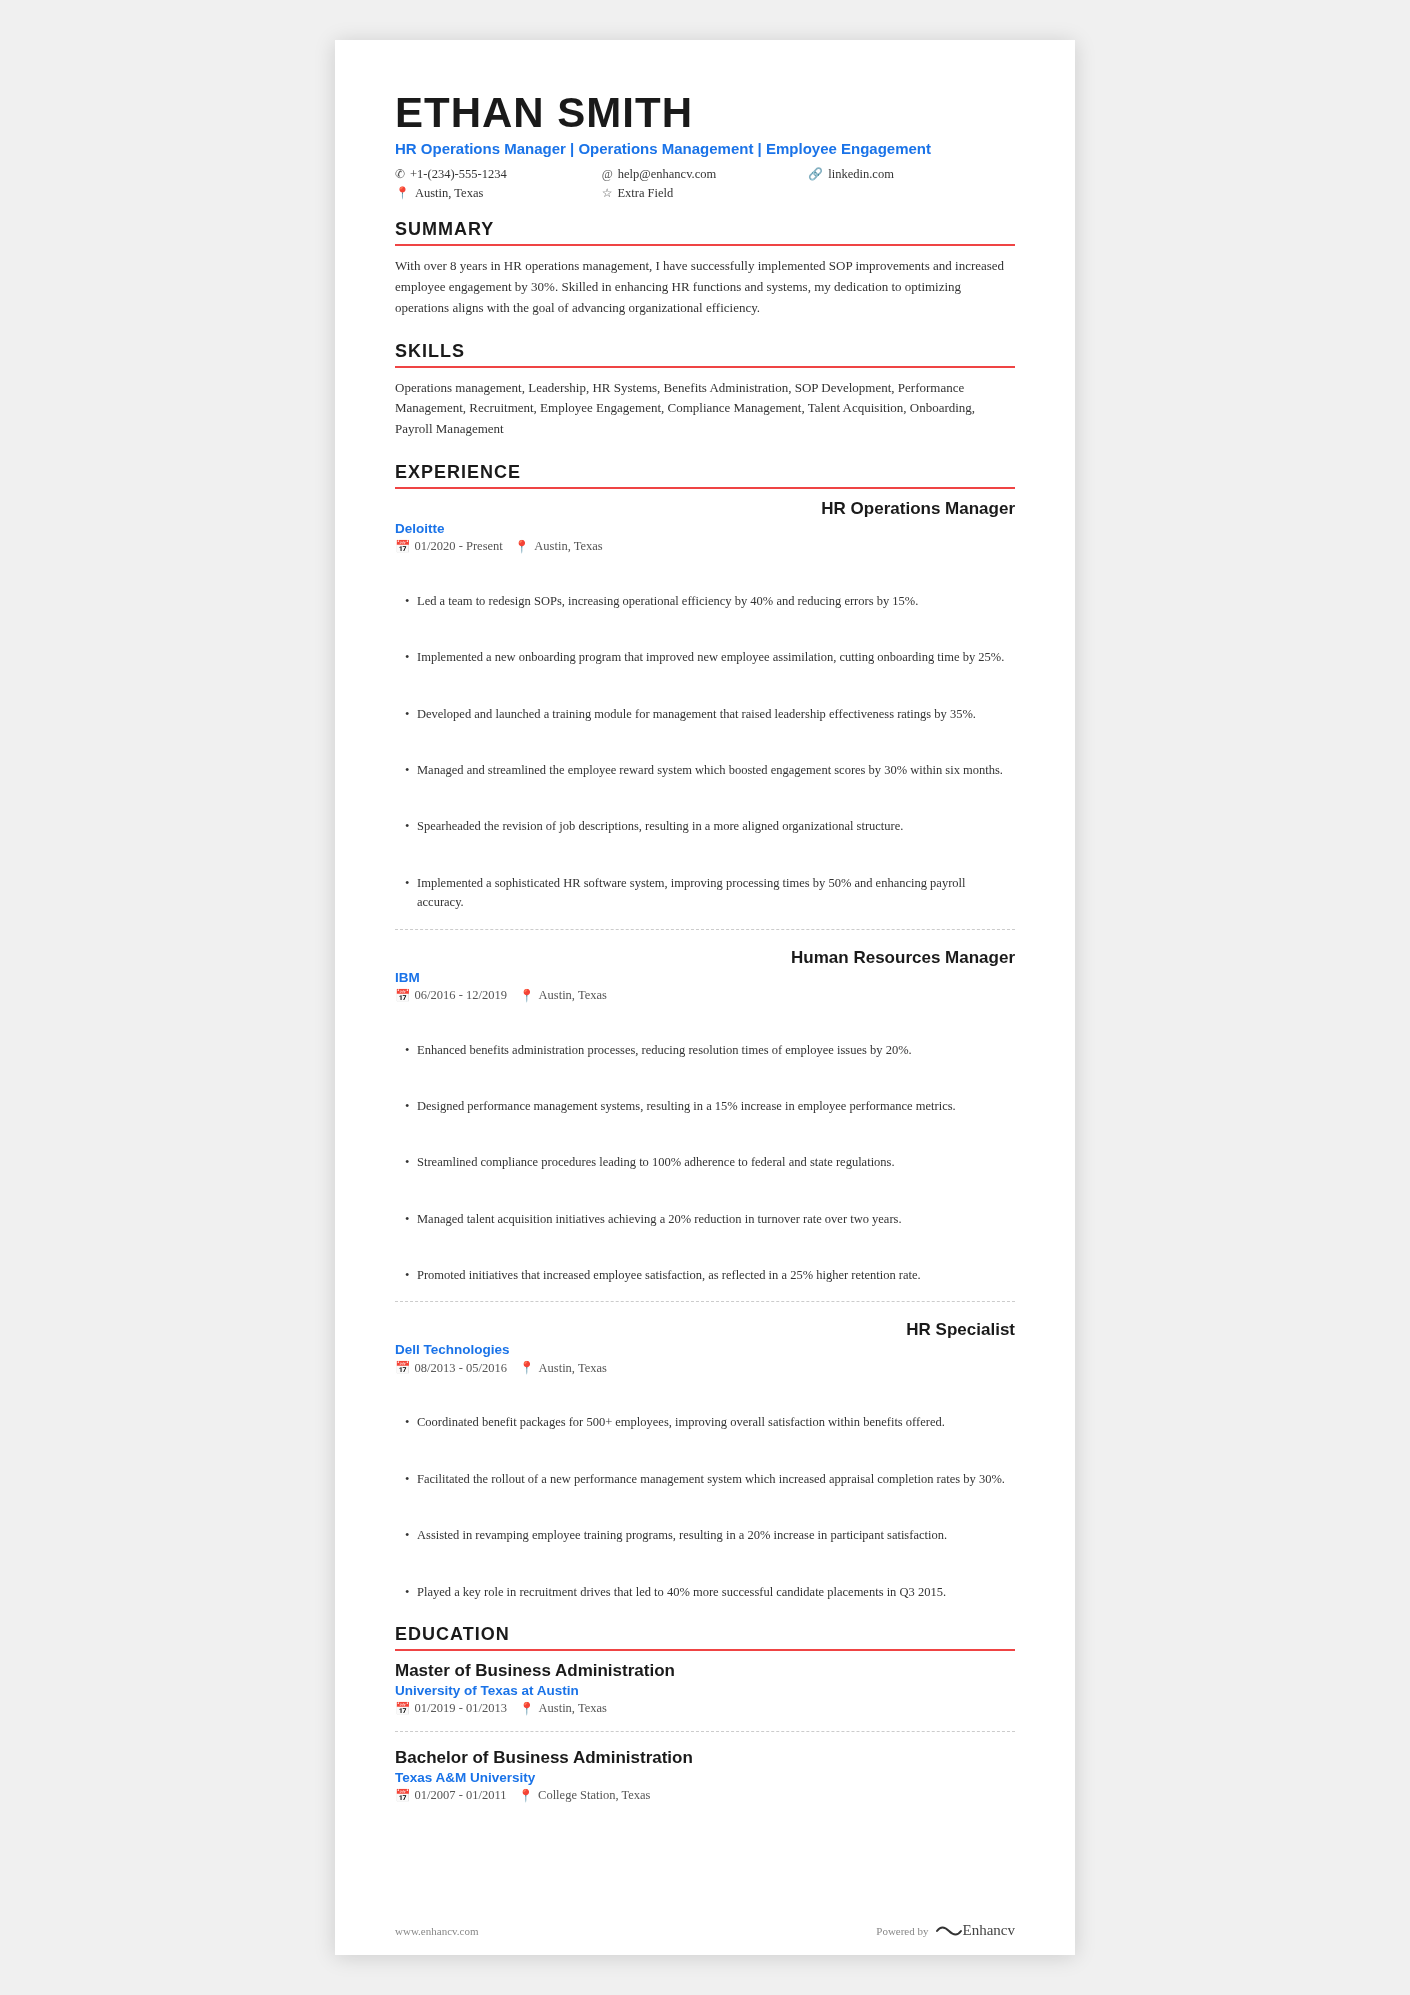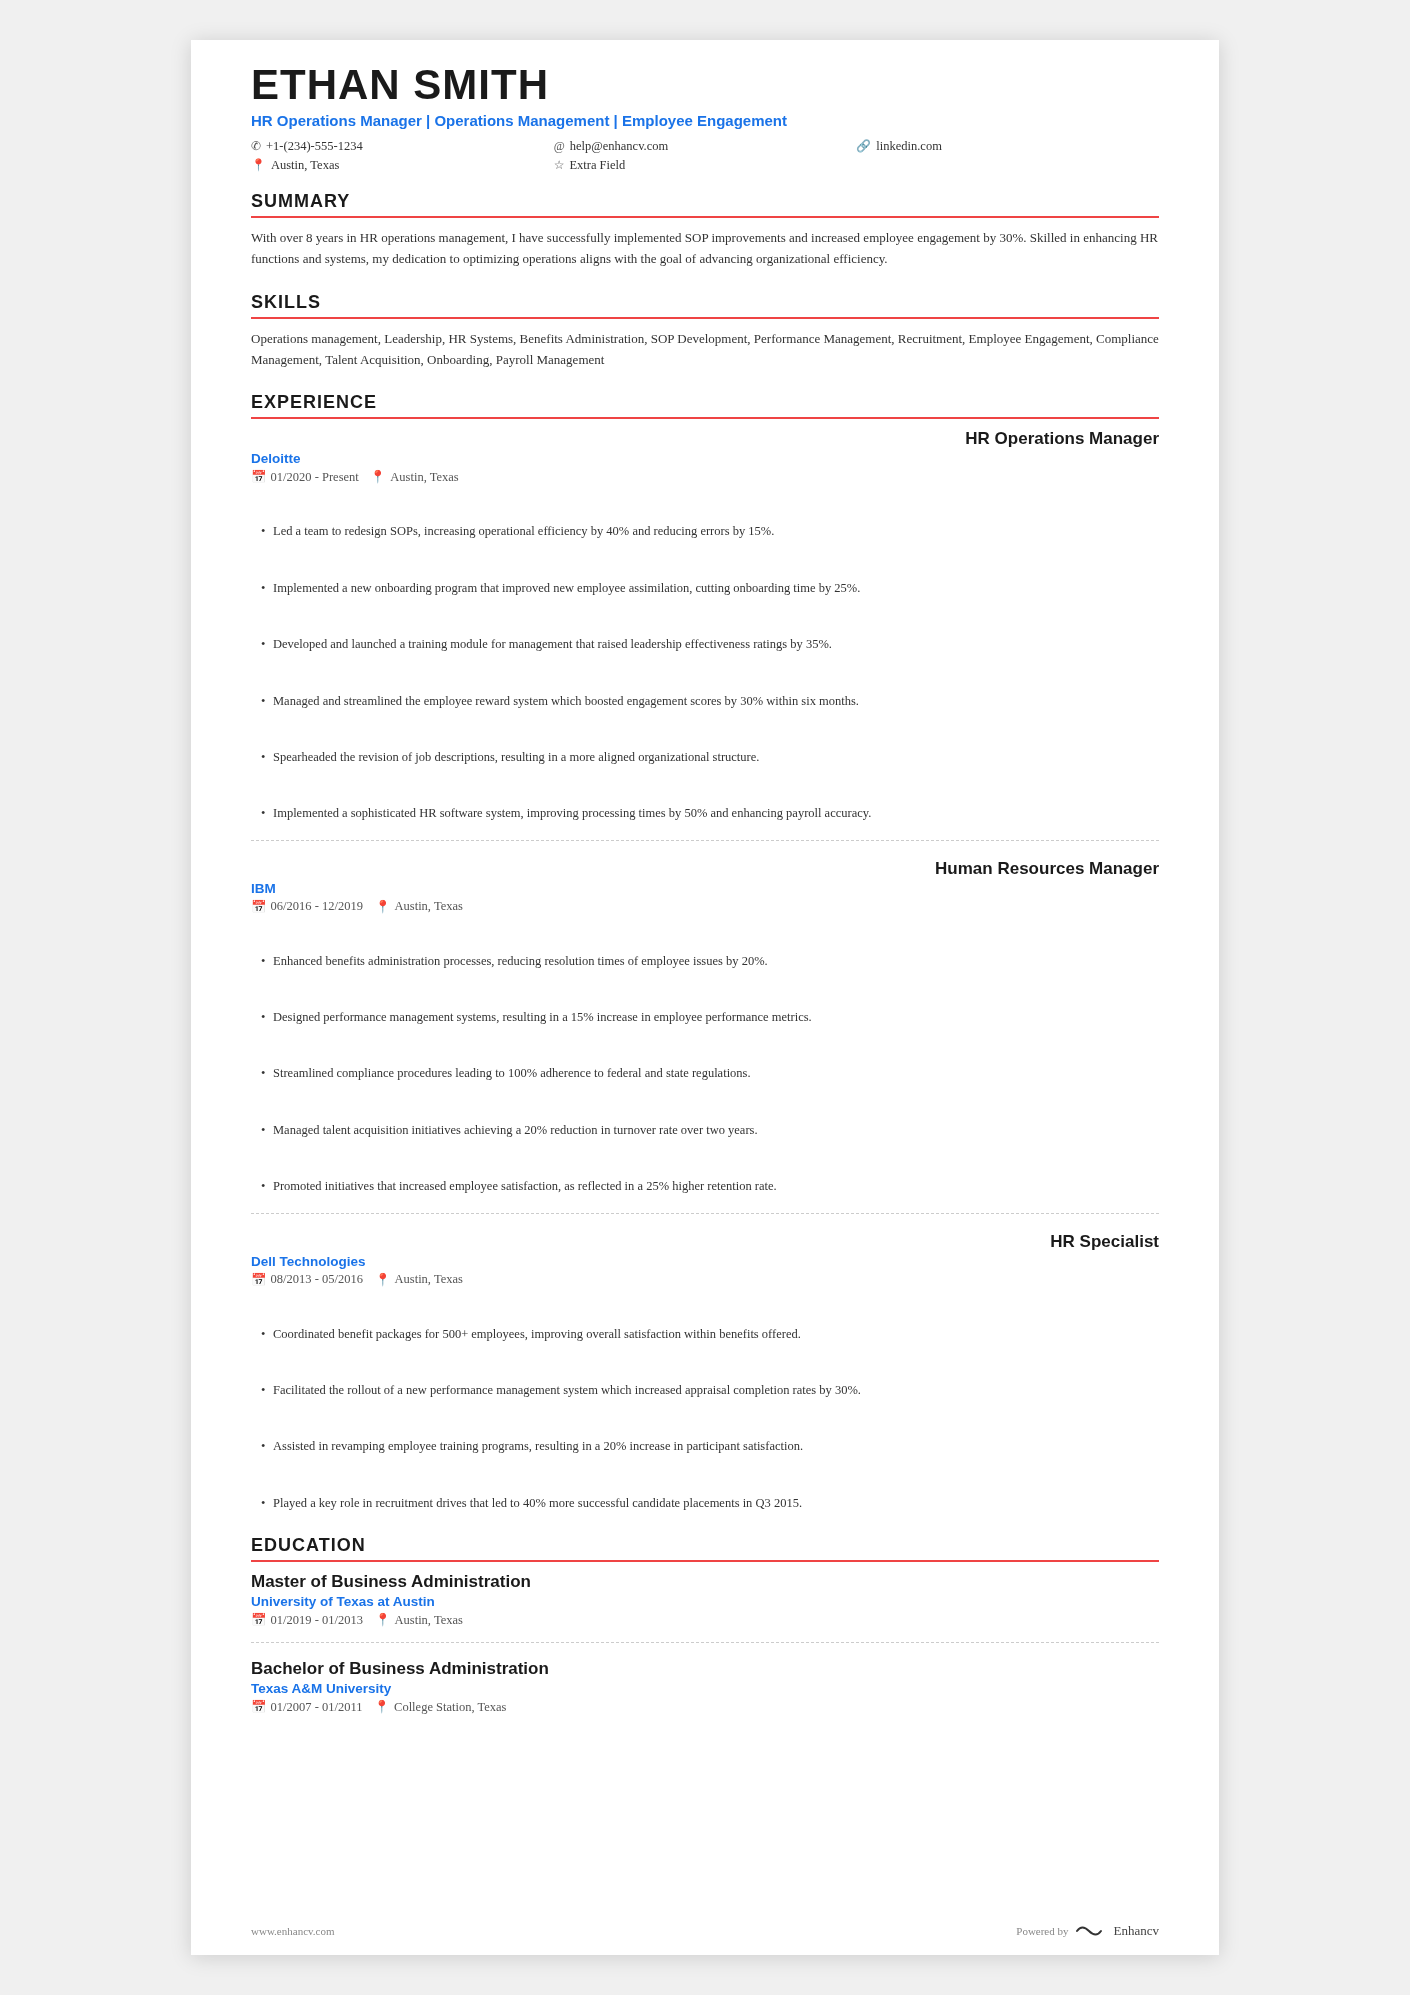--- a/index.html
+++ b/index.html
@@ -6,23 +6,23 @@
     body {
       font-family: 'Georgia', serif;
       background: #f0f0f0;
       display: flex;
       justify-content: center;
       padding: 40px 20px;
       min-height: 1995px;
     }
     .resume-page {
       background: #ffffff;
-      width: 1028px;
+      width: 740px;
       min-height: 1900px;
-      padding: 22px 60px 60px 60px;
+      padding: 50px 60px 60px 60px;
       box-shadow: 0 2px 20px rgba(0,0,0,0.15);
       position: relative;
     }
     
     .header { margin-bottom: 18px; }
     .name {
       font-family: Arial, sans-serif;
       font-size: 42px;
       font-weight: 900;
       color: #1a1a1a;
@@ -172,22 +172,22 @@
       color: #888;
     }
     .footer-brand {
       display: flex;
       align-items: center;
       gap: 6px;
     }
     .enhancv-logo {
       display: flex;
       align-items: center;
-      gap: 11px;
-      font-size: 13px;
+      gap: 0;
+      font-size: 15px;
       color: #444;
     }
   </style>
 </head>
 <body>
 
 <div class="resume-page">
 
   <div class="header">
     <div class="name">ETHAN SMITH</div>

